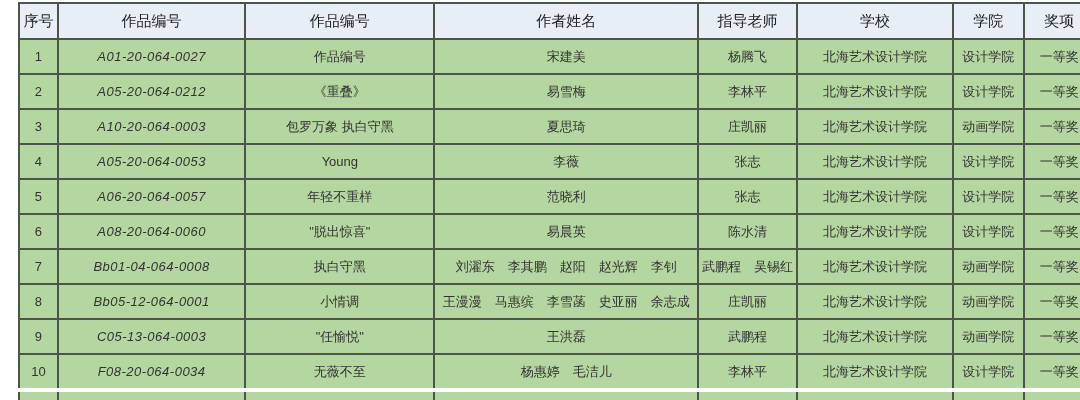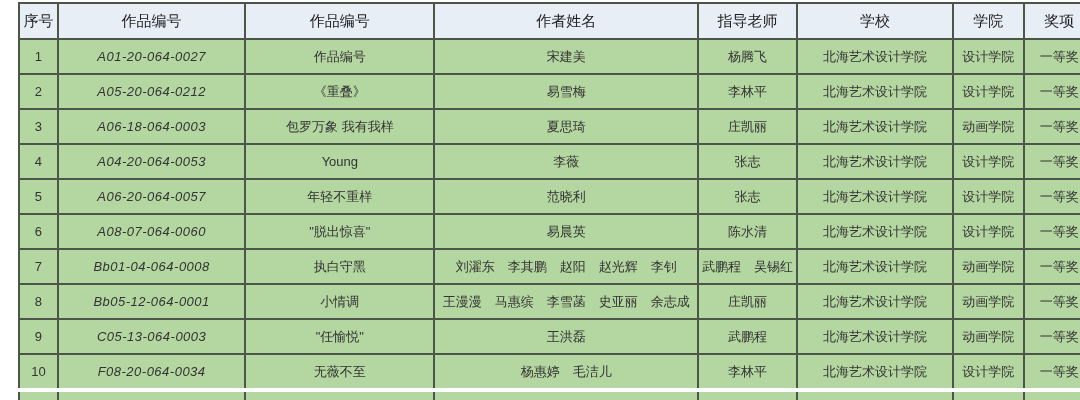--- a/index.html
+++ b/index.html
@@ -99,51 +99,51 @@
           <td class="col-code">A05-20-064-0212</td>
           <td class="col-title">《重叠》</td>
           <td class="col-authors">易雪梅</td>
           <td class="col-advisors">李林平</td>
           <td class="col-school">北海艺术设计学院</td>
           <td class="col-college">设计学院</td>
           <td class="col-award">一等奖</td>
         </tr>
         <tr>
           <td class="col-index">3</td>
-          <td class="col-code">A06-18-064-0003</td>
-          <td class="col-title">包罗万象 我有我样</td>
+          <td class="col-code">A10-20-064-0003</td>
+          <td class="col-title">包罗万象 执白守黑</td>
           <td class="col-authors">夏思琦</td>
           <td class="col-advisors">庄凯丽</td>
           <td class="col-school">北海艺术设计学院</td>
           <td class="col-college">动画学院</td>
           <td class="col-award">一等奖</td>
         </tr>
         <tr>
           <td class="col-index">4</td>
-          <td class="col-code">A04-20-064-0053</td>
+          <td class="col-code">A05-20-064-0053</td>
           <td class="col-title">Young</td>
           <td class="col-authors">李薇</td>
           <td class="col-advisors">张志</td>
           <td class="col-school">北海艺术设计学院</td>
           <td class="col-college">设计学院</td>
           <td class="col-award">一等奖</td>
         </tr>
         <tr>
           <td class="col-index">5</td>
           <td class="col-code">A06-20-064-0057</td>
           <td class="col-title">年轻不重样</td>
           <td class="col-authors">范晓利</td>
           <td class="col-advisors">张志</td>
           <td class="col-school">北海艺术设计学院</td>
           <td class="col-college">设计学院</td>
           <td class="col-award">一等奖</td>
         </tr>
         <tr>
           <td class="col-index">6</td>
-          <td class="col-code">A08-07-064-0060</td>
+          <td class="col-code">A08-20-064-0060</td>
           <td class="col-title">"脱出惊喜"</td>
           <td class="col-authors">易晨英</td>
           <td class="col-advisors">陈水清</td>
           <td class="col-school">北海艺术设计学院</td>
           <td class="col-college">设计学院</td>
           <td class="col-award">一等奖</td>
         </tr>
         <tr>
           <td class="col-index">7</td>
           <td class="col-code">Bb01-04-064-0008</td>

